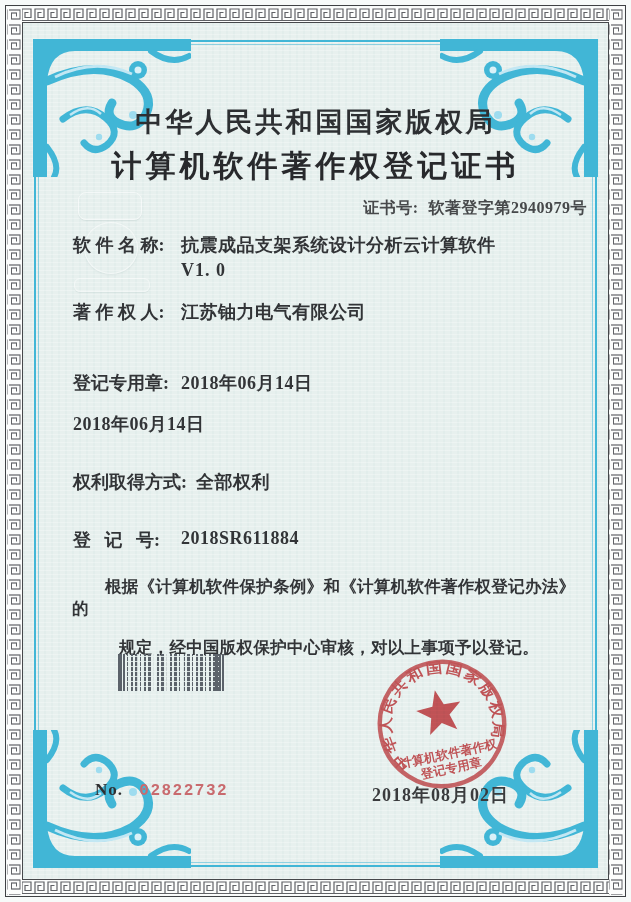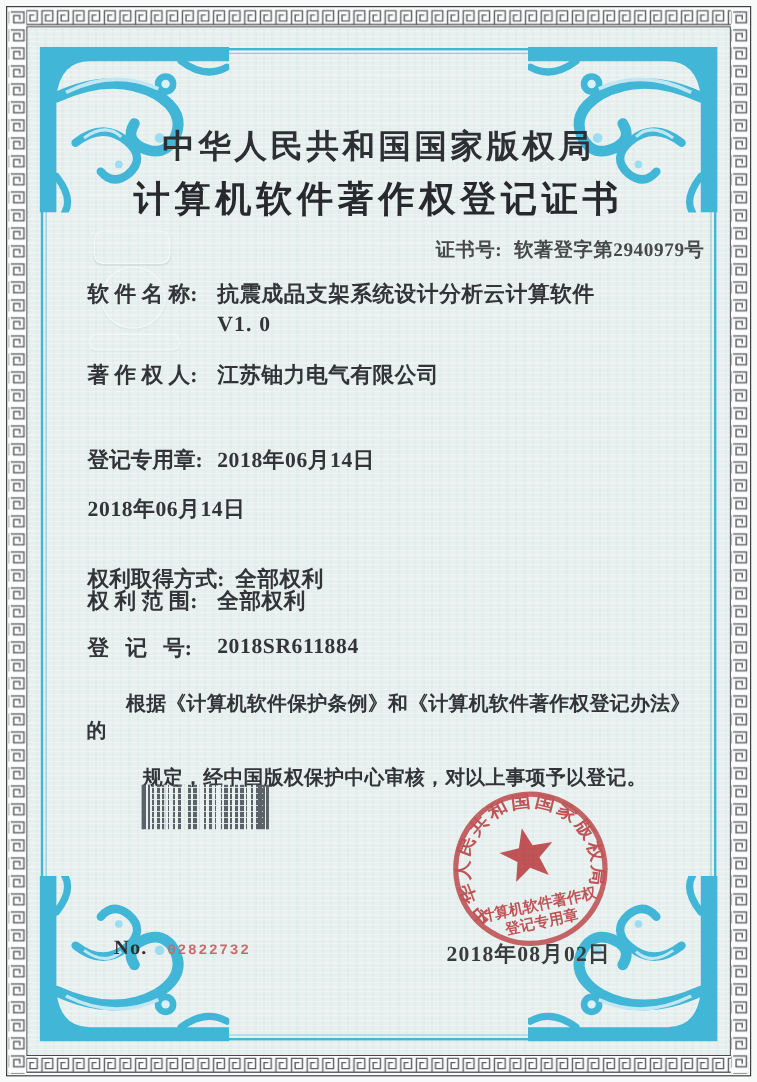--- a/index.html
+++ b/index.html
@@ -89,21 +89,21 @@
     transform:rotate(-12deg);mix-blend-mode:multiply;opacity:.92;
   }
   .seal-date{
     position:absolute;left:372px;top:783px;
     font-size:18px;font-weight:700;color:#3a3b3d;letter-spacing:1px;
   }
   .serial-row{position:absolute;left:95px;top:780px;font-size:17px;color:#2e2f31;}
   .serial-row .no{font-weight:600;letter-spacing:1px;}
   .serial-row .num{
     color:#c96a6e;font-family:"Liberation Mono","DejaVu Sans Mono",monospace;
-    font-size:12px;letter-spacing:1.5px;margin-left:12px;font-weight:600;
+    font-size:16px;letter-spacing:1.5px;margin-left:12px;font-weight:600;
   }
 </style>
 </head>
 <body>
 
 <div class="paper">
 
   <svg width="0" height="0" style="position:absolute" aria-hidden="true">
     <defs>
       <pattern id="gkp" width="13" height="15" patternUnits="userSpaceOnUse">
@@ -200,24 +200,20 @@
     <span class="lbl">登记专用章:</span>
     <span class="val">2018年06月14日</span>
   </div>
   <div class="field" style="top:412px">
     <span class="val">2018年06月14日</span>
   </div>
   <div class="field" style="top:470px">
     <span class="lbl">权利取得方式:</span>
     <span class="val">全部权利</span>
   </div>
-  <div class="field" style="top:489px">
-    <span class="lbl">权 利 范 围:</span>
-    <span class="val">全部权利</span>
-  </div>
   <div class="field" style="top:528px">
     <span class="lbl">登   记   号:</span>
     <span class="val">2018SR611884</span>
   </div>
 
   <div class="statement">
     <div class="l1">根据《计算机软件保护条例》和《计算机软件著作权登记办法》的</div>
     <div class="l2">规定，经中国版权保护中心审核，对以上事项予以登记。</div>
   </div>
 

